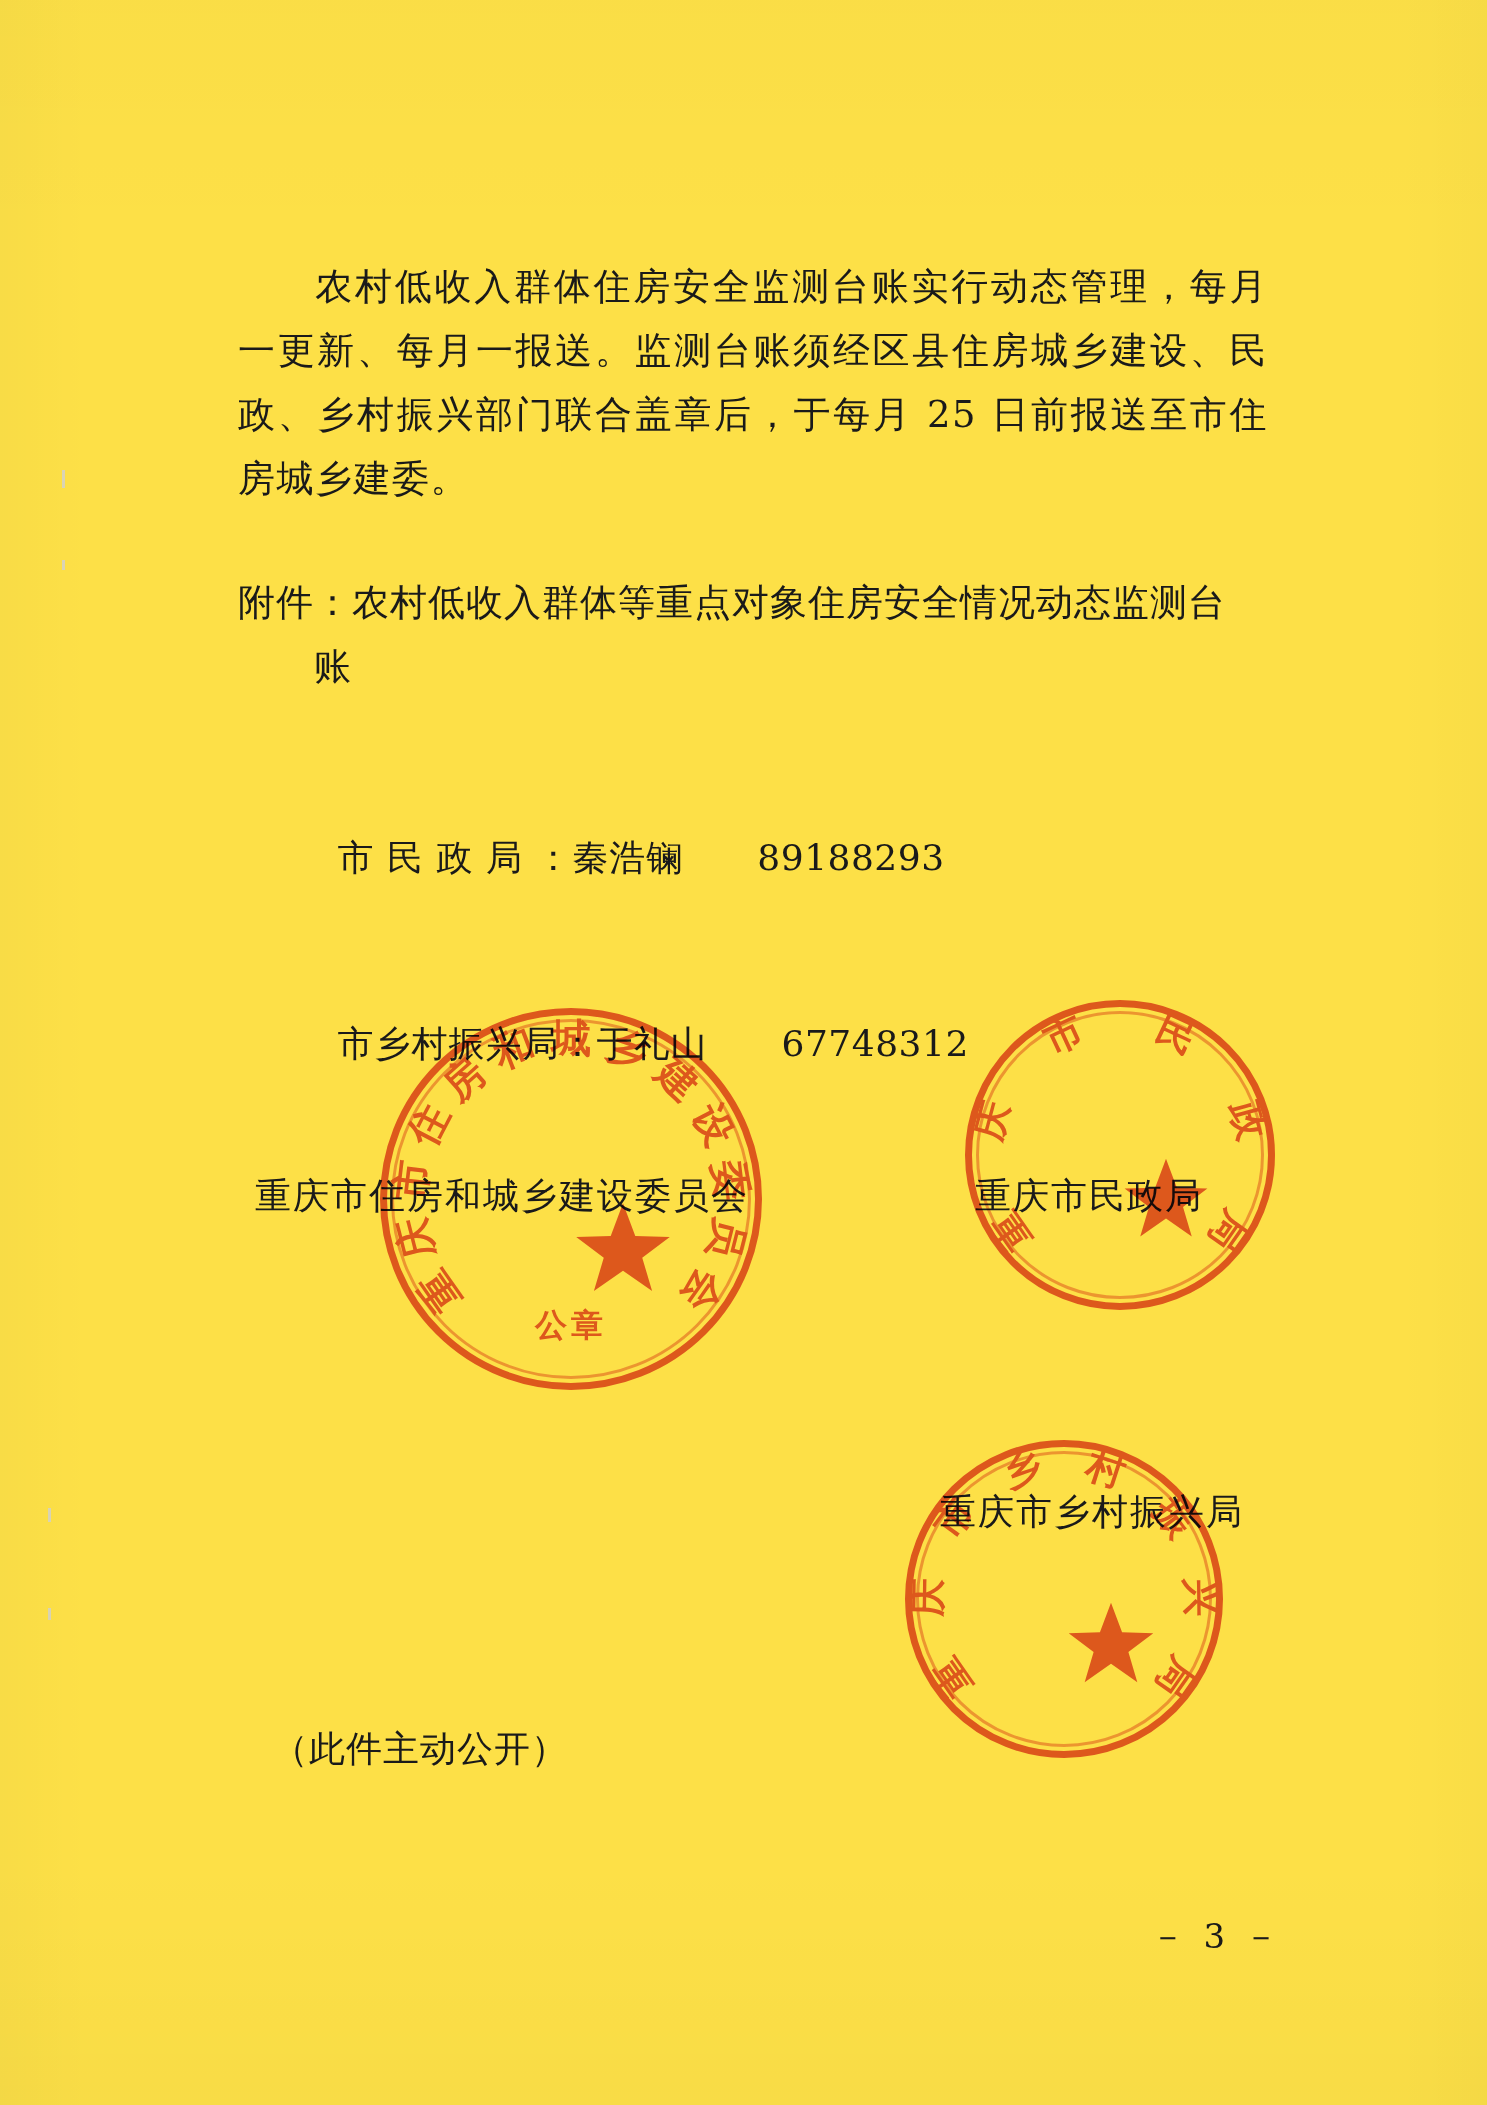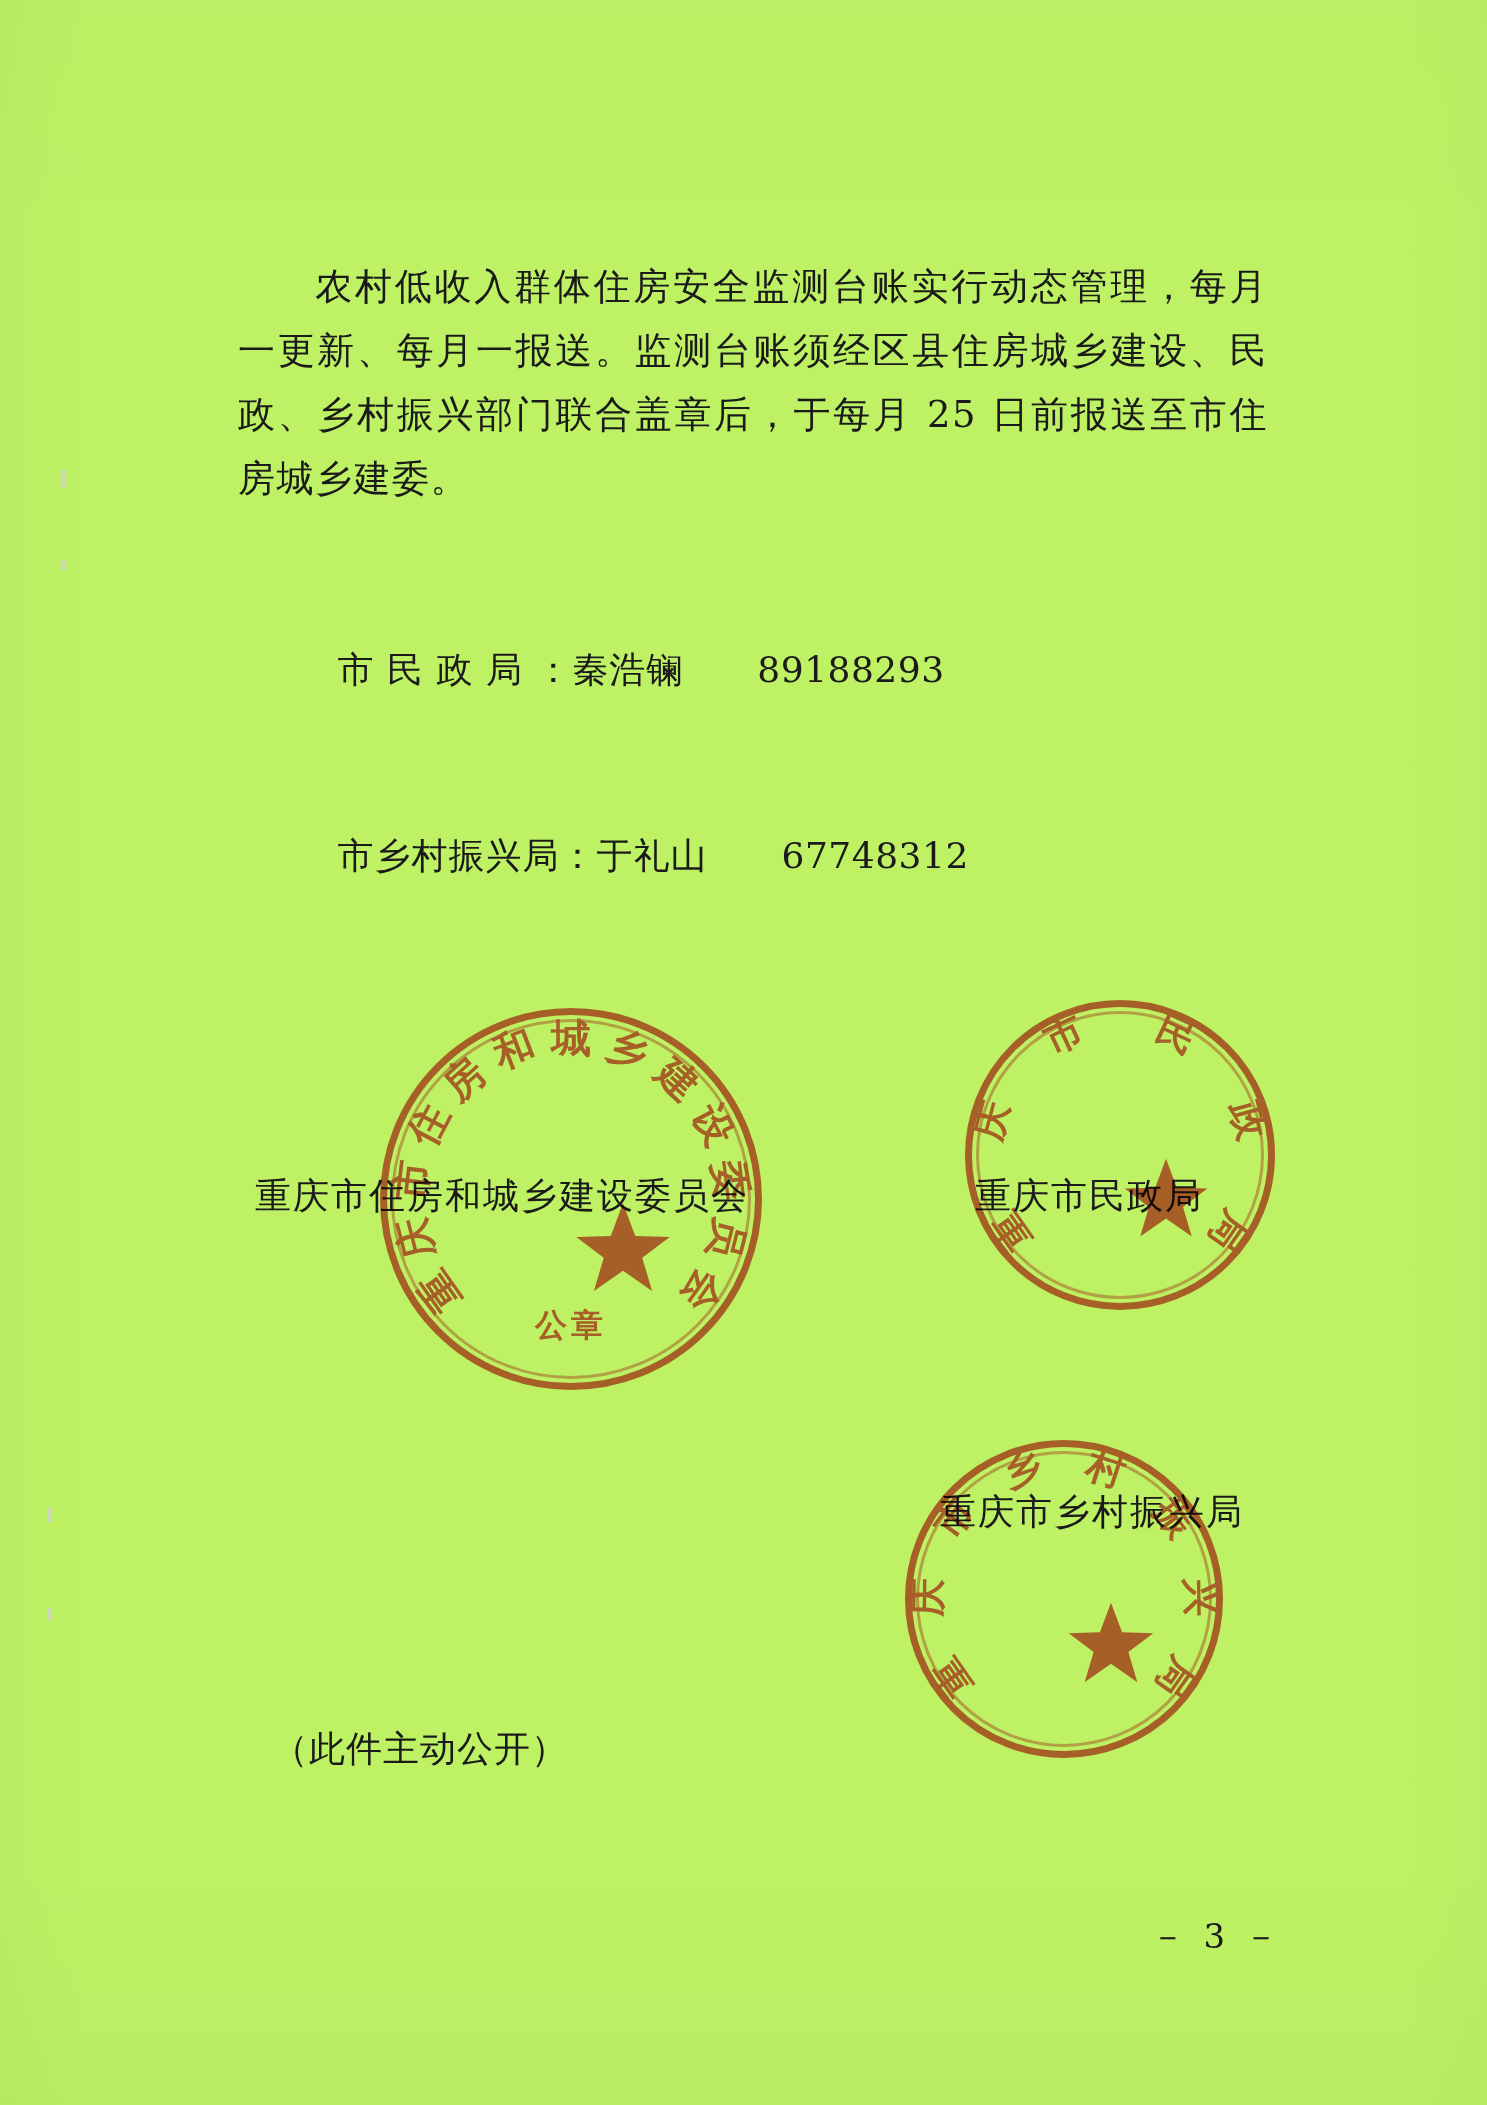--- a/index.html
+++ b/index.html
@@ -12,21 +12,21 @@
     height: 2105px;
     position: relative;
     font-family: "DejaVu Serif", "Liberation Serif", serif;
     color: #1a1a1a;
     overflow: hidden;
   }
 
   .page {
     position: absolute;
     inset: 0;
-    background: #bef264;
+    background: #fde047;
   }
 
   
   .paper-tint {
     position: absolute;
     inset: 0;
     background:
       linear-gradient(180deg, rgba(0,0,0,0.012) 0%, rgba(0,0,0,0.0) 12%, rgba(0,0,0,0.0) 88%, rgba(0,0,0,0.02) 100%),
       linear-gradient(90deg, rgba(0,0,0,0.02) 0%, rgba(0,0,0,0.0) 6%, rgba(0,0,0,0.0) 94%, rgba(0,0,0,0.015) 100%);
     pointer-events: none;
@@ -184,20 +184,24 @@
 
   <div class="margin-mark" style="left:62px; top:470px; height:18px;"></div>
   <div class="margin-mark" style="left:62px; top:560px; height:10px;"></div>
   <div class="margin-mark" style="left:48px; top:1508px; height:14px;"></div>
   <div class="margin-mark" style="left:48px; top:1608px; height:12px;"></div>
 
   <div class="content">
 
     <p class="para"><span class="indent"></span><span>农村低收入群体住房安全监测台账实行动态管理，每月一更新、每月一报送。监测台账须经区县住房城乡建设、民政、乡村振兴部门联合盖章后，于每月 25 日前报送至市住房城乡建委。</span></p>
 
+    <div class="attachment">
+      <span class="indent"></span><span>附件：农村低收入群体等重点对象住房安全情况动态监测台</span>
+      <span class="cont-line">账</span>
+    </div>
 
     <div class="contact-block">
 
 
       <div class="contact-row">
         <span class="contact-label">市 民 政 局 ：</span><span class="contact-name">秦浩镧</span>　　<span class="contact-num">89188293</span>
       </div>
 
       <div class="contact-row">
         <span class="contact-label">市乡村振兴局：</span><span class="contact-name">于礼山</span>　　<span class="contact-num">67748312</span>

